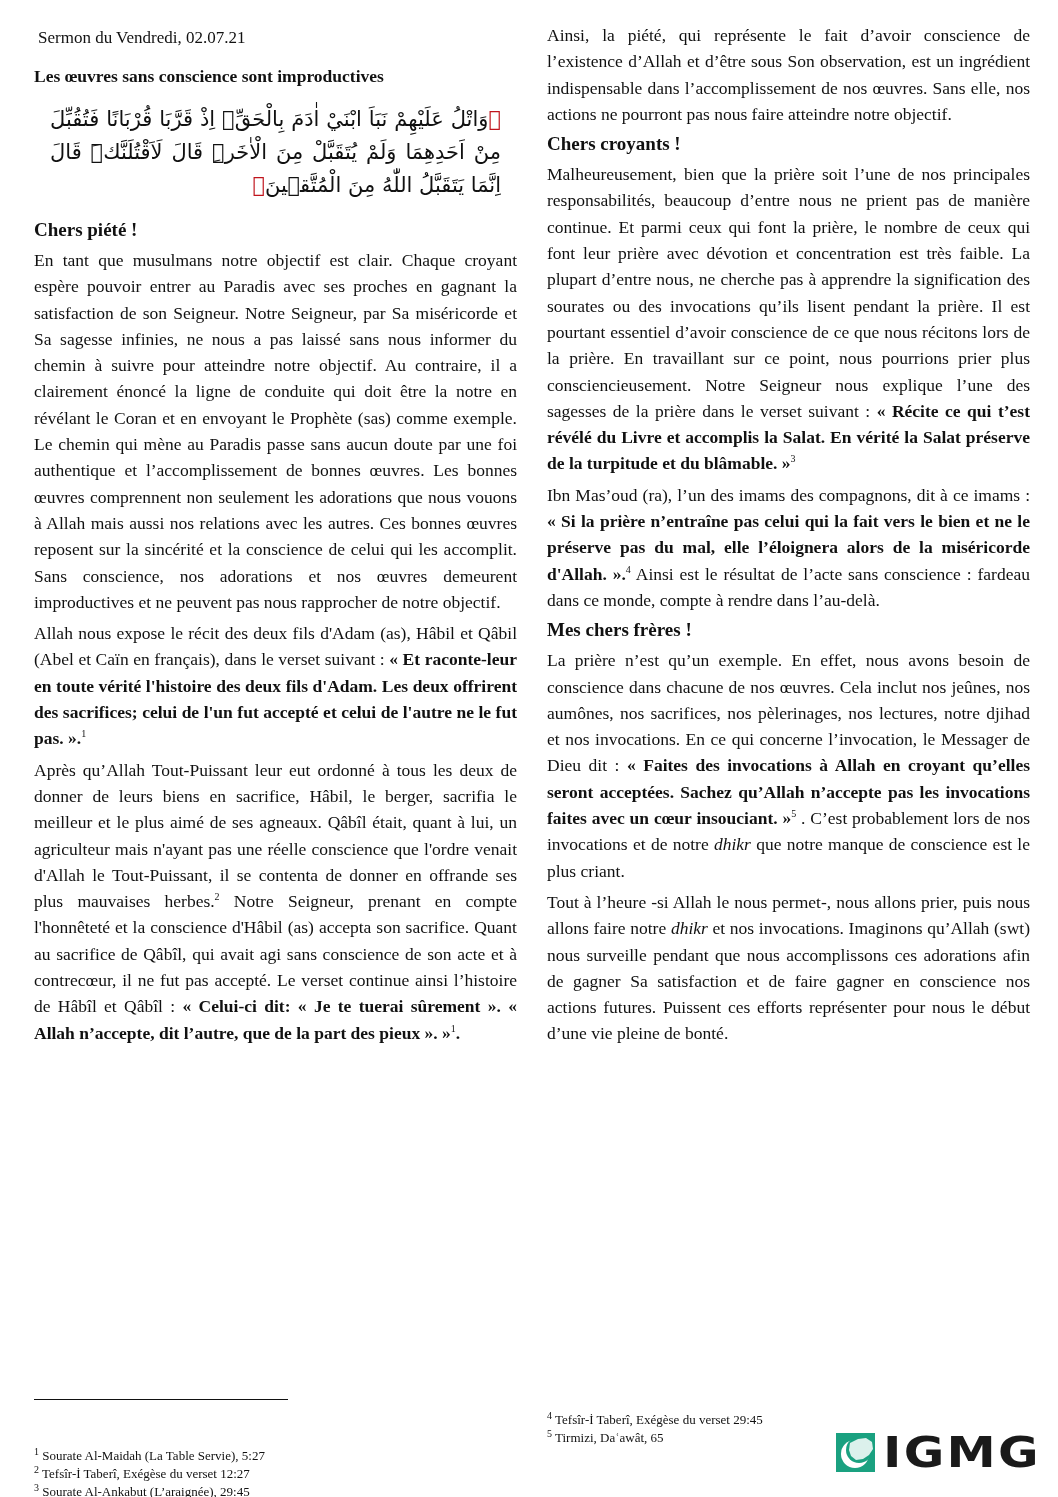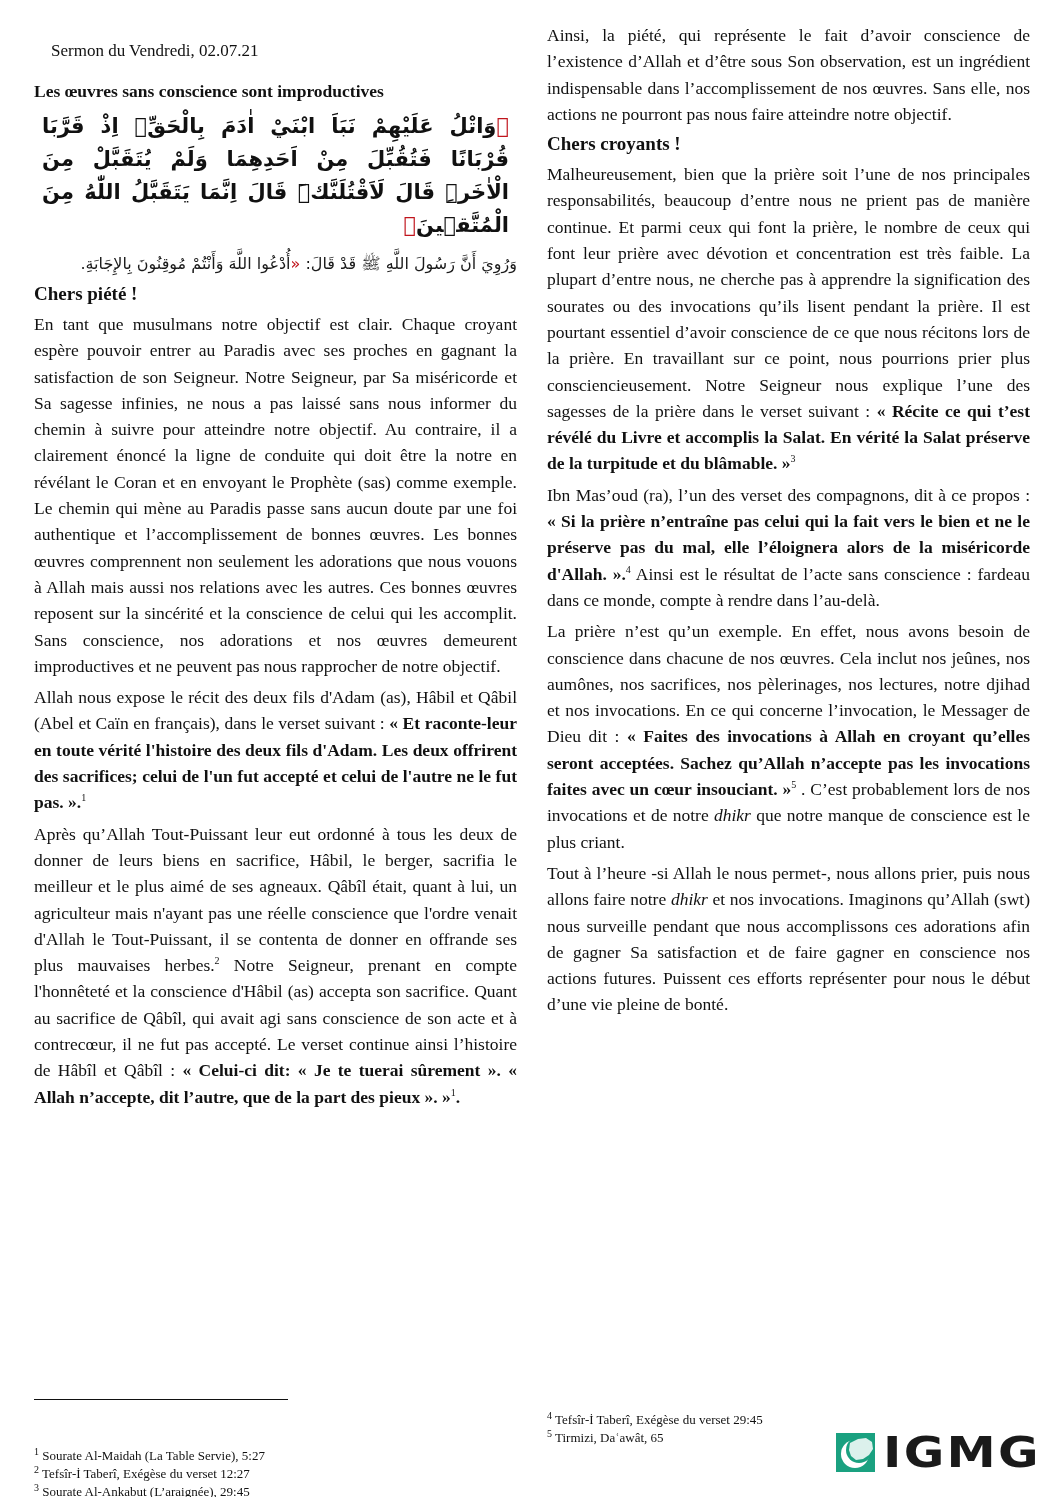--- a/index.html
+++ b/index.html
@@ -1,23 +1,23 @@
 <!DOCTYPE html>
 <html><head>
 <meta charset="utf-8">
 <style>
   html, body { margin: 0; padding: 0; background: #ffffff; }
   body { width: 1058px; height: 1497px; position: relative; overflow: hidden;
          font-family: "DejaVu Serif", "Liberation Serif", serif; color: #111; }
   .col { position: absolute; top: 22px; width: 483px; }
   .col-left { left: 34px; }
   .col-right { left: 547px; }
-  .meta { font-size: 17px; line-height: 24px; margin: 17px; font-family: "Liberation Serif", serif; }
+  .meta { font-size: 17px; line-height: 24px; margin: 4px; font-family: "Liberation Serif", serif; }
   .title { font-size: 17.5px; line-height: 22px; font-weight: bold; margin: 15px 0 4px 0; font-family: "Liberation Serif", serif; }
-  .arabic { direction: rtl; text-align: justify; font-family: "DejaVu Sans", sans-serif; font-weight: bold; font-size: 21px; line-height: 33px; margin: 8px; }
+  .arabic { direction: rtl; text-align: justify; font-family: "DejaVu Sans", sans-serif; font-weight: normal; font-size: 21px; line-height: 33px; margin: 16px; }
   .arabic .orn { color: #c0141c; }
   .hadith { direction: rtl; text-align: right; font-family: "DejaVu Sans", sans-serif; font-size: 16px; line-height: 28px; margin: 2px 0 0 0; color: #1a1a1a; }
   .hadith .q { color: #c0141c; }
   h3 { font-size: 19px; line-height: 24px; margin: 4px 0 5px 0; font-weight: bold; font-family: "Liberation Serif", serif; }
   p { font-size: 17.5px; line-height: 26.3px; margin: 0 0 5px 0; text-align: justify; font-family: "Liberation Serif", serif; }
   p b { font-weight: bold; }
   sup { font-size: 10px; line-height: 0; vertical-align: super; }
   .fn-rule { position: absolute; left: 34px; top: 1399px; width: 254px; height: 0; border-top: 1.5px solid #111; }
   .footnotes { position: absolute; top: 1411px; font-size: 13px; line-height: 18px; font-family: "Liberation Serif", serif; }
   .footnotes.left { left: 34px; margin-top: 36px; }
@@ -32,39 +32,36 @@
 
 <div class="col col-left">
   <div class="meta">Sermon du Vendredi, 02.07.21</div>
   <div class="title">Les œuvres sans conscience sont improductives</div>
 
   <div class="arabic">
     <span class="orn">﴿</span><span>وَاتْلُ عَلَيْهِمْ نَبَاَ ابْنَيْ اٰدَمَ بِالْحَقِّۢ اِذْ قَرَّبَا قُرْبَانًا فَتُقُبِّلَ مِنْ اَحَدِهِمَا وَلَمْ يُتَقَبَّلْ مِنَ الْاٰخَرِۜ قَالَ لَاَقْتُلَنَّكَۜ قَالَ اِنَّمَا يَتَقَبَّلُ اللّٰهُ مِنَ الْمُتَّق۪ينَ</span><span class="orn">﴾</span>
   </div>
 
   <div class="hadith">
-    <div>
-      <span>وَرُوِيَ أَنَّ رَسُولَ اللَّهِ ﷺ قَدْ قَالَ:</span>
-      <span class="q">«</span><span>أُدْعُوا اللَّهَ وَأَنْتُمْ مُوقِنُونَ بِالإِجَابَةِ.</span>
-    </div>
   </div>
 
   <h3>Chers piété !</h3>
   <p>En tant que musulmans notre objectif est clair. Chaque croyant espère pouvoir entrer au Paradis avec ses proches en gagnant la satisfaction de son Seigneur. Notre Seigneur, par Sa miséricorde et Sa sagesse infinies, ne nous a pas laissé sans nous informer du chemin à suivre pour atteindre notre objectif. Au contraire, il a clairement énoncé la ligne de conduite qui doit être la notre en révélant le Coran et en envoyant le Prophète (sas) comme exemple. Le chemin qui mène au Paradis passe sans aucun doute par une foi authentique et l’accomplissement de bonnes œuvres. Les bonnes œuvres comprennent non seulement les adorations que nous vouons à Allah mais aussi nos relations avec les autres. Ces bonnes œuvres reposent sur la sincérité et la conscience de celui qui les accomplit. Sans conscience, nos adorations et nos œuvres demeurent improductives et ne peuvent pas nous rapprocher de notre objectif.</p>
 
   <p><span>Allah nous expose le récit des deux fils d'Adam (as), Hâbil et Qâbil (Abel et Caïn en français), dans le verset suivant : </span><b>« Et raconte-leur en toute vérité l'histoire des deux fils d'Adam. Les deux offrirent des sacrifices; celui de l'un fut accepté et celui de l'autre ne le fut pas. ».</b><sup>1</sup></p>
 
   <p><span>Après qu’Allah Tout-Puissant leur eut ordonné à tous les deux de donner de leurs biens en sacrifice, Hâbil, le berger, sacrifia le meilleur et le plus aimé de ses agneaux. Qâbîl était, quant à lui, un agriculteur mais n'ayant pas une réelle conscience que l'ordre venait d'Allah le Tout-Puissant, il se contenta de donner en offrande ses plus mauvaises herbes.</span><sup>2</sup><span> Notre Seigneur, prenant en compte l'honnêteté et la conscience d'Hâbil (as) accepta son sacrifice. Quant au sacrifice de Qâbîl, qui avait agi sans conscience de son acte et à contrecœur, il ne fut pas accepté. Le verset continue ainsi l’histoire de Hâbîl et Qâbîl : </span><b>« Celui-ci dit: « Je te tuerai sûrement ». « Allah n’accepte, dit l’autre, que de la part des pieux ». »</b><sup>1</sup><b>.</b></p>
 </div>
 
 <div class="col col-right">
   <p>Ainsi, la piété, qui représente le fait d’avoir conscience de l’existence d’Allah et d’être sous Son observation, est un ingrédient indispensable dans l’accomplissement de nos œuvres. Sans elle, nos actions ne pourront pas nous faire atteindre notre objectif.</p>
   <h3>Chers croyants !</h3>
   <p><span>Malheureusement, bien que la prière soit l’une de nos principales responsabilités, beaucoup d’entre nous ne prient pas de manière continue. Et parmi ceux qui font la prière, le nombre de ceux qui font leur prière avec dévotion et concentration est très faible. La plupart d’entre nous, ne cherche pas à apprendre la signification des sourates ou des invocations qu’ils lisent pendant la prière. Il est pourtant essentiel d’avoir conscience de ce que nous récitons lors de la prière. En travaillant sur ce point, nous pourrions prier plus consciencieusement. Notre Seigneur nous explique l’une des sagesses de la prière dans le verset suivant : </span><b>« Récite ce qui t’est révélé du Livre et accomplis la Salat. En vérité la Salat préserve de la turpitude et du blâmable. »</b><sup>3</sup></p>
-  <p><span>Ibn Mas’oud (ra), l’un des verset des compagnons, dit à ce propos : </span><b>« Si la prière n’entraîne pas celui qui la fait vers le bien et ne le préserve pas du mal, elle l’éloignera alors de la miséricorde d'Allah. ».</b><sup>4</sup><span> Ainsi est le résultat de l’acte sans conscience : fardeau dans ce monde, compte à rendre dans l’au-delà.</span></p>
+  <p><span>Ibn Mas’oud (ra), l’un des imams des compagnons, dit à ce imams : </span><b>« Si la prière n’entraîne pas celui qui la fait vers le bien et ne le préserve pas du mal, elle l’éloignera alors de la miséricorde d'Allah. ».</b><sup>4</sup><span> Ainsi est le résultat de l’acte sans conscience : fardeau dans ce monde, compte à rendre dans l’au-delà.</span></p>
+  <h3>Mes chers frères !</h3>
   <p><span>La prière n’est qu’un exemple. En effet, nous avons besoin de conscience dans chacune de nos œuvres. Cela inclut nos jeûnes, nos aumônes, nos sacrifices, nos pèlerinages, nos lectures, notre djihad et nos invocations. En ce qui concerne l’invocation, le Messager de Dieu dit : </span><b>« Faites des invocations à Allah en croyant qu’elles seront acceptées. Sachez qu’Allah n’accepte pas les invocations faites avec un cœur insouciant. »</b><sup>5</sup><span> . C’est probablement lors de nos invocations et de notre </span><i>dhikr</i><span> que notre manque de conscience est le plus criant.</span></p>
   <p><span>Tout à l’heure -si Allah le nous permet-, nous allons prier, puis nous allons faire notre </span><i>dhikr</i><span> et nos invocations. Imaginons qu’Allah (swt) nous surveille pendant que nous accomplissons ces adorations afin de gagner Sa satisfaction et de faire gagner en conscience nos actions futures. Puissent ces efforts représenter pour nous le début d’une vie pleine de bonté.</span></p>
 </div>
 
 <div class="logo">
   <div class="logo-mark">
     <svg width="39" height="39" viewBox="0 0 39 39">
       <rect width="39" height="39" fill="#1aa180"></rect>
       <circle cx="19" cy="21" r="14" fill="#ffffff"></circle>
       <circle cx="23" cy="17" r="13" fill="#1aa180"></circle>

